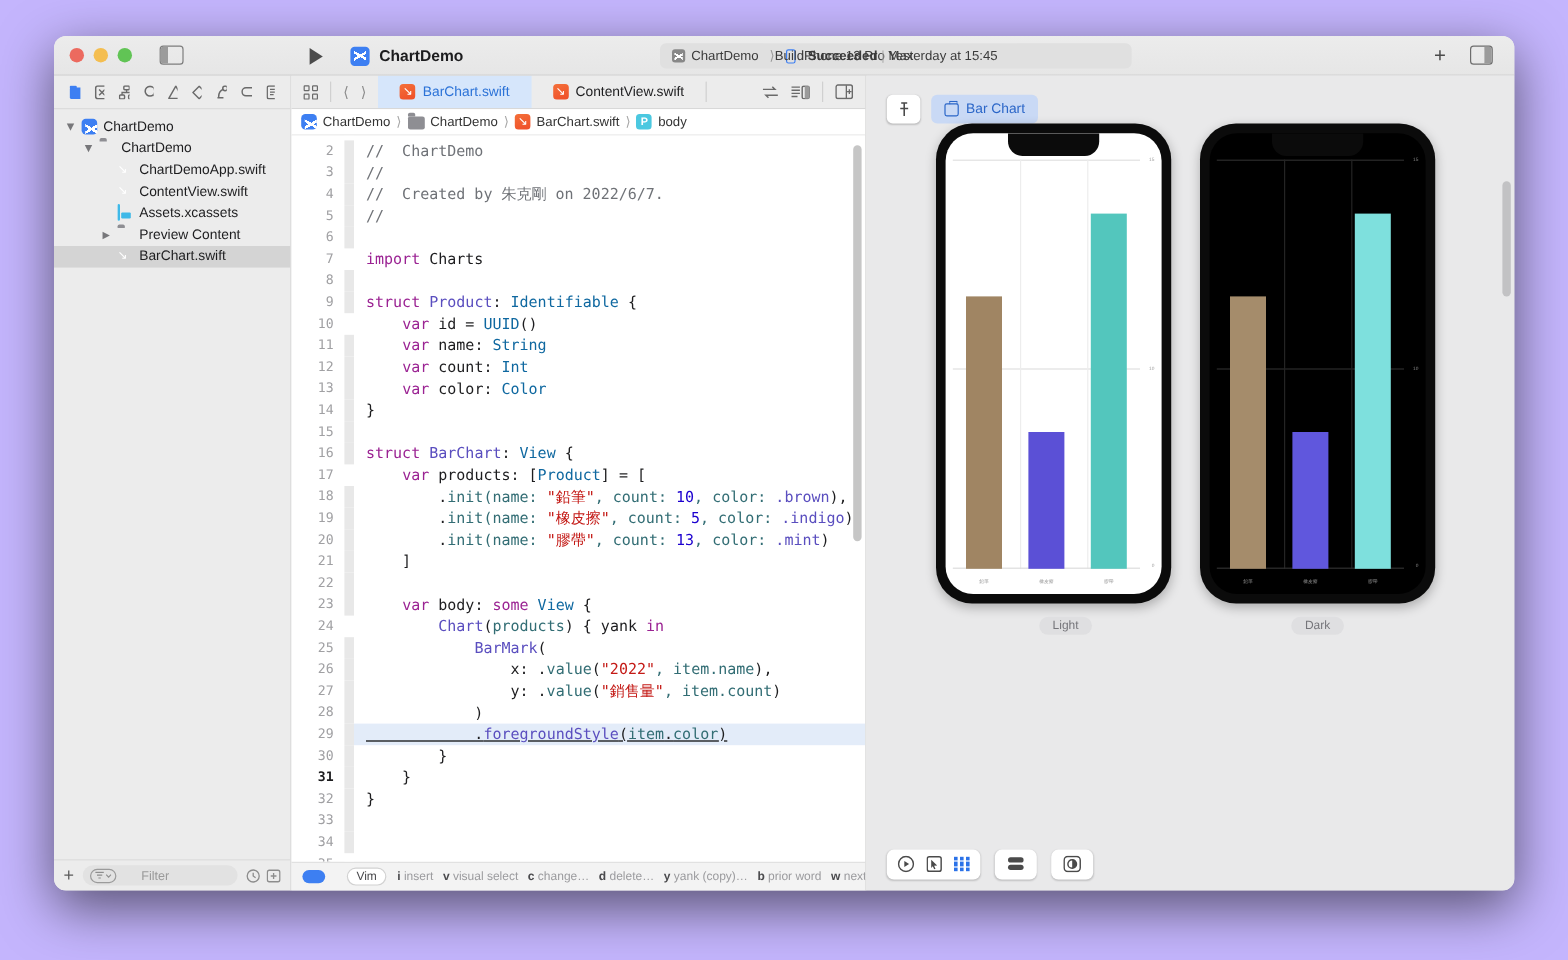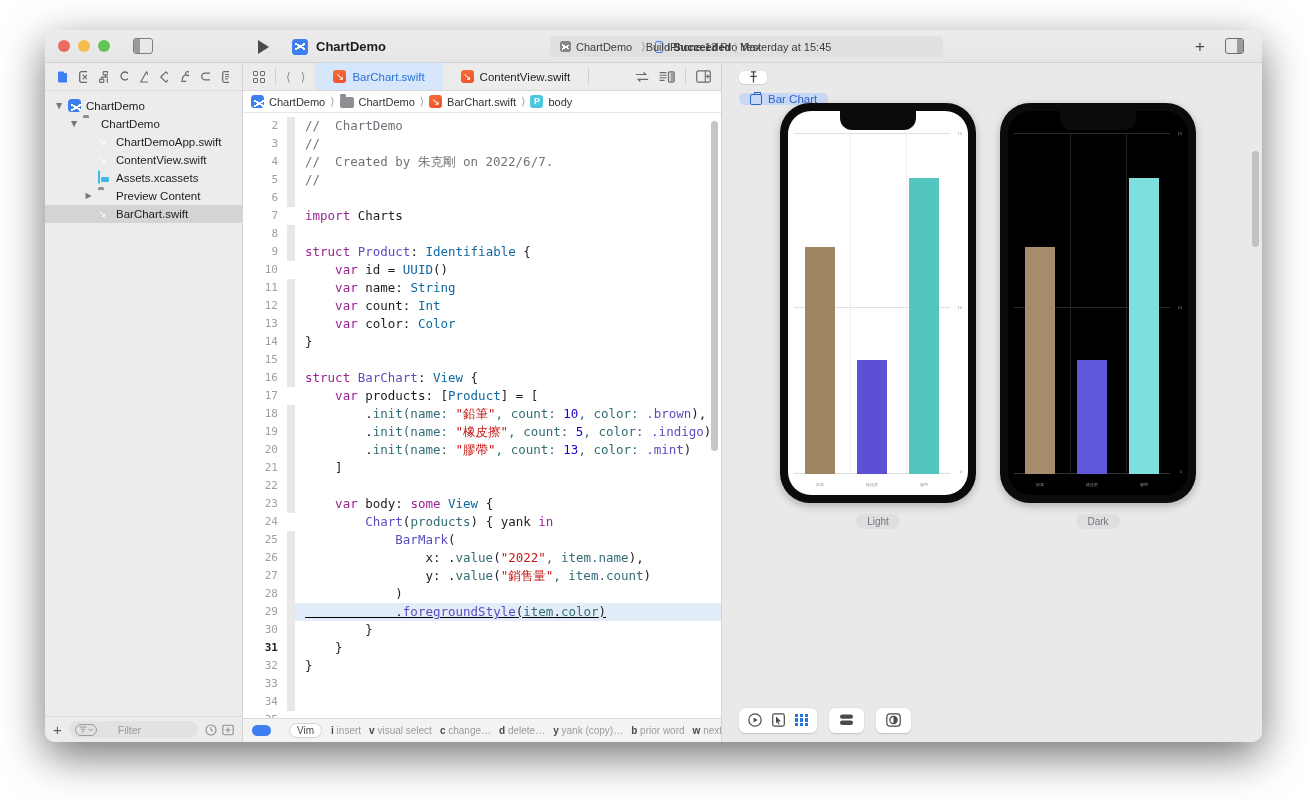--- a/index.html
+++ b/index.html
@@ -1,19 +1,19 @@
 <!DOCTYPE html>
 <html><head>
 <meta charset="utf-8">
 <style>
   * { box-sizing: border-box; margin: 0; padding: 0; }
   html, body { width: 1307px; height: 800px; background: #000; overflow: hidden; }
   body { font-family: "Liberation Sans", sans-serif; -webkit-font-smoothing: antialiased; }
 
-  .desktop { position: relative; width: 1307px; height: 800px; background: #ffffff; }
+  .desktop { position: relative; width: 1307px; height: 800px; background: #c4b5fd; }
 
   
   .window {
     position: absolute; left: 45px; top: 30px;
     width: 1217px; height: 712px;
     background: #ececec;
     border-radius: 10px;
     overflow: hidden;
     box-shadow: 0 14px 44px rgba(0,0,0,0.55);
     display: flex; flex-direction: column;
@@ -140,21 +140,21 @@
   .code-scroll .thumb { position:absolute; top:0; width:7px; height:330px; background: #c6c6c6; border-radius: 4px; }
 
   .ed-status { height: 24px; min-height:24px; background: #f3f3f3; border-top: 1px solid #dcdcdc; display: flex; align-items: center; gap: 9px; padding: 0 9px; font-size: 10px; color: #9b9b9e; white-space: nowrap; overflow: hidden; }
   .vim-pill { width: 19px; height: 11px; border-radius: 6px; background: #3d7ff2; flex:none; }
   .vim-badge { border: 1px solid #d2d2d2; border-radius: 8px; background:#fff; padding: 1px 7px; font-size: 10px; color: #4a4a4d; flex:none; }
   .vhint b { color: #4a4a4d; font-weight: bold; }
   .ed-status .spacer { flex: 1; }
 
   
   .canvas { width: 540px; min-width:540px; background: #e9e9ea; display: flex; flex-direction: column; position: relative; }
-  .cv-top { height: 40px; min-height:40px; display: flex; align-items: flex-start; gap: 9px; padding: 8px 0 0 17px; flex-direction: column; }
+  .cv-top { height: 40px; min-height:40px; display: flex; align-items: flex-end; gap: 9px; padding: 8px 0 0 17px; }
   .pin-btn { width: 28px; height: 24px; background: #fff; border-radius: 5px; display: flex; align-items: center; justify-content: center; box-shadow: 0 0.5px 1.5px rgba(0,0,0,0.18); }
   .variant-btn { height: 24px; background: #c9d9f5; border-radius: 5px; display: flex; align-items: center; gap: 6px; padding: 0 11px; font-size: 11.5px; color: #2b66c8; }
   .bc-ic { width: 12px; height: 11px; border: 1.4px solid #2b66c8; border-radius: 2px; position: relative; }
   .bc-ic::before { content:""; position:absolute; left:2.5px; top:-3px; width:5px; height:2px; border:1.2px solid #2b66c8; border-bottom:none; border-radius:1px 1px 0 0;}
 
   .cv-stage { flex: 1; position: relative; }
 
   .phone { position: absolute; width: 196px; height: 400px; border-radius: 30px; background: #0b0b0b; padding: 8px; box-shadow: 0 3px 9px rgba(0,0,0,0.25); }
   .phone.light { left: 58px; top: 0px; }
   .phone.dark  { left: 278px; top: 0px; }
@@ -182,21 +182,21 @@
   .barcell { flex: 1; display: flex; justify-content: center; height: 100%; align-items: flex-end; }
   .bar { width: 57%; }
 
   .xlabels { position: absolute; left: 0; right: 12px; bottom: 2px; display: flex; }
   .xlab { flex: 1; text-align: center; font-size: 4px; }
   .phone.light .xlab { color: #9c9c9c; }
   .phone.dark  .xlab { color: #8a8a8a; }
 
   .mode-label { position: absolute; top: 408px; width: 196px; text-align: center; }
   .mode-label span { display: inline-block; font-size: 10px; color: #75757a; background: #dfdfe1; padding: 2px 11px; border-radius: 9px; }
-  .mode-label.light { left: 58px; text-decoration: underline; }
+  .mode-label.light { left: 68px; text-decoration: underline; }
   .mode-label.dark  { left: 278px; }
 
   .cv-bottom { height: 44px; min-height:44px; display: flex; align-items: center; gap: 12px; padding-left: 17px; }
   .ctl-group { height: 25px; background: #fff; border-radius: 6px; display: flex; align-items: center; gap: 10px; padding: 0 9px; box-shadow: 0 0.5px 1.5px rgba(0,0,0,0.17); }
   .ctl-group.single { padding: 0 10px; }
 
   .cv-scrollbar { position: absolute; right: 3px; top: 48px; width: 7px; height: 96px; background: #c2c2c4; border-radius: 4px; }
 </style>
 </head>
 <body>

